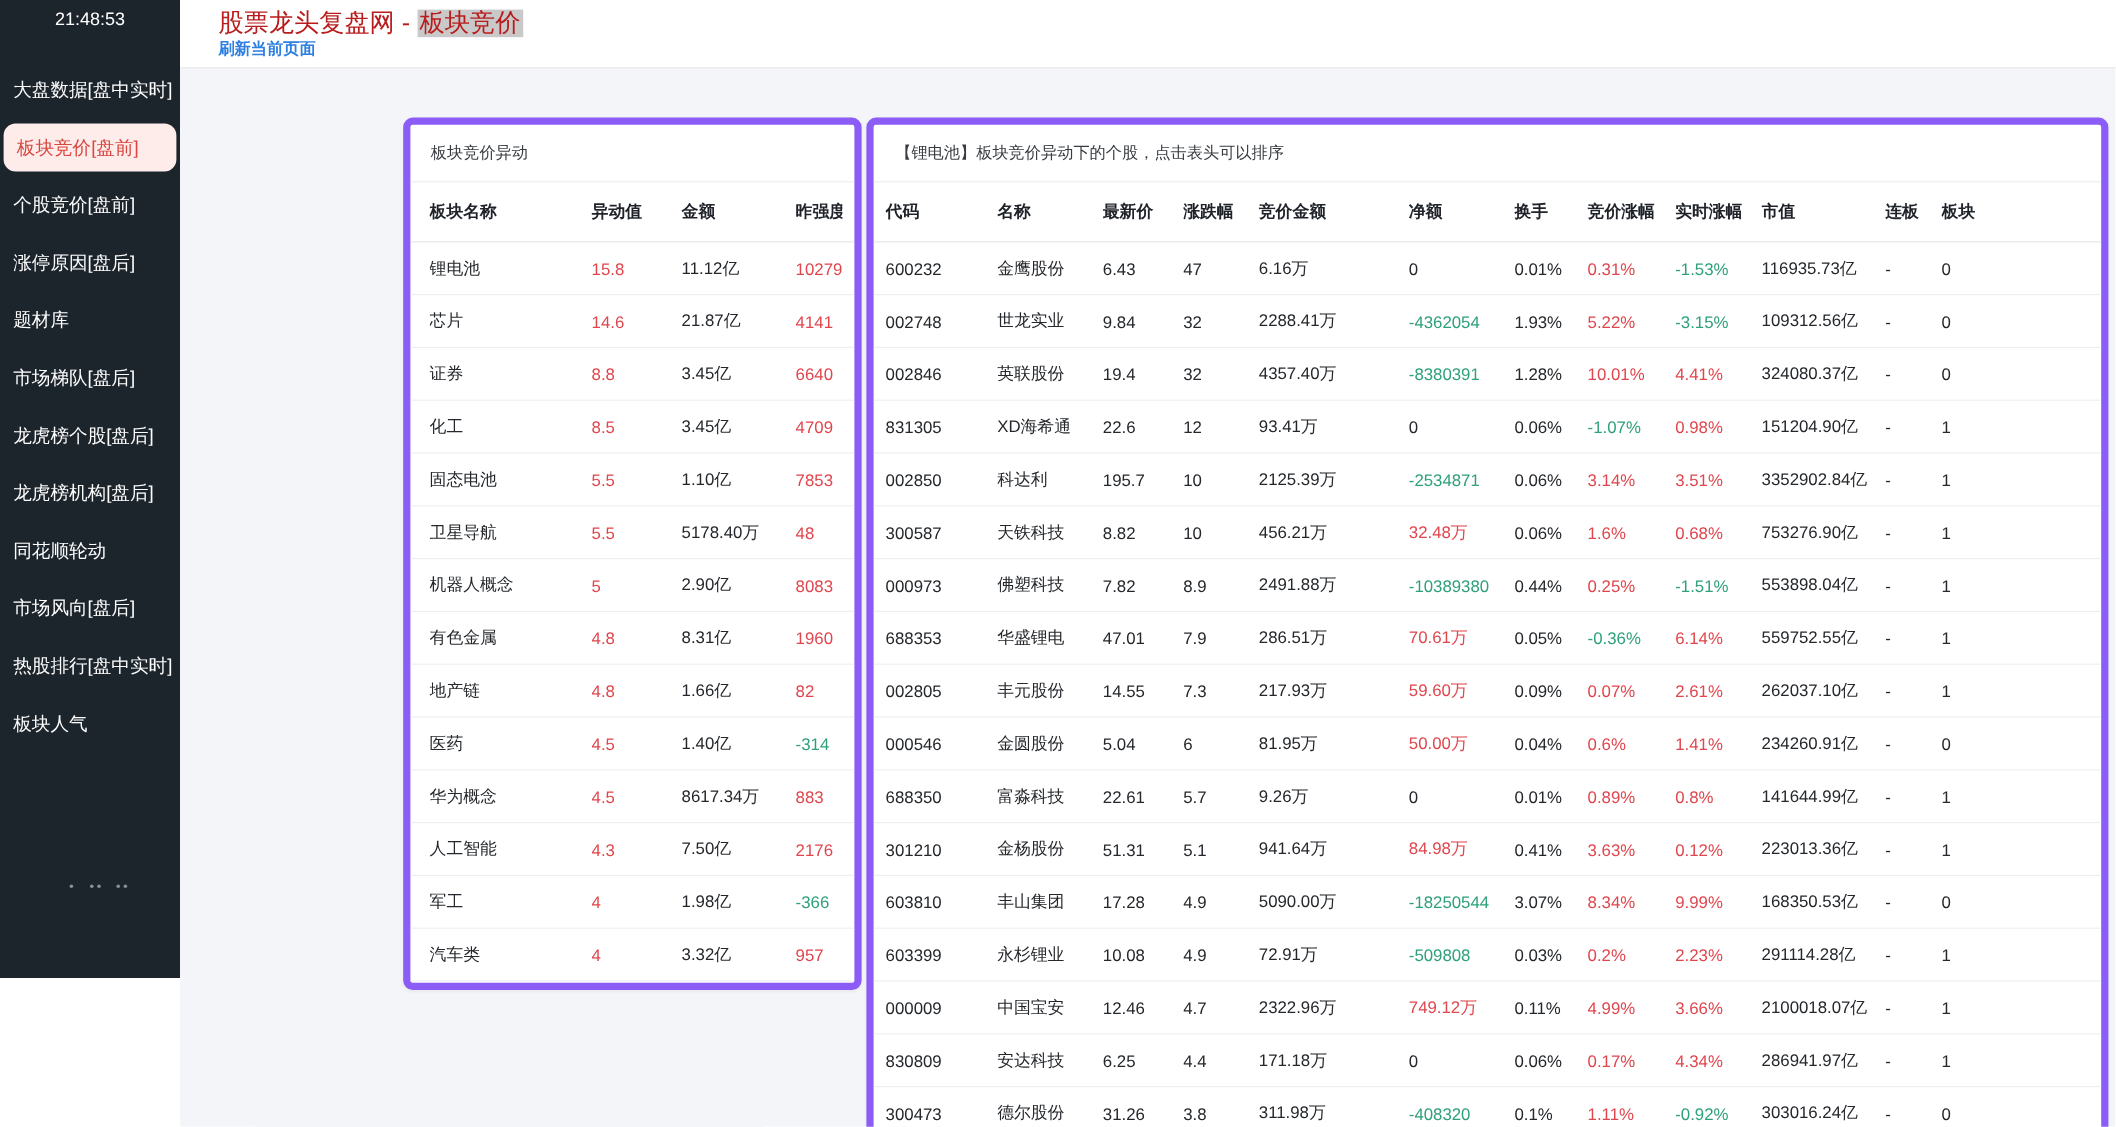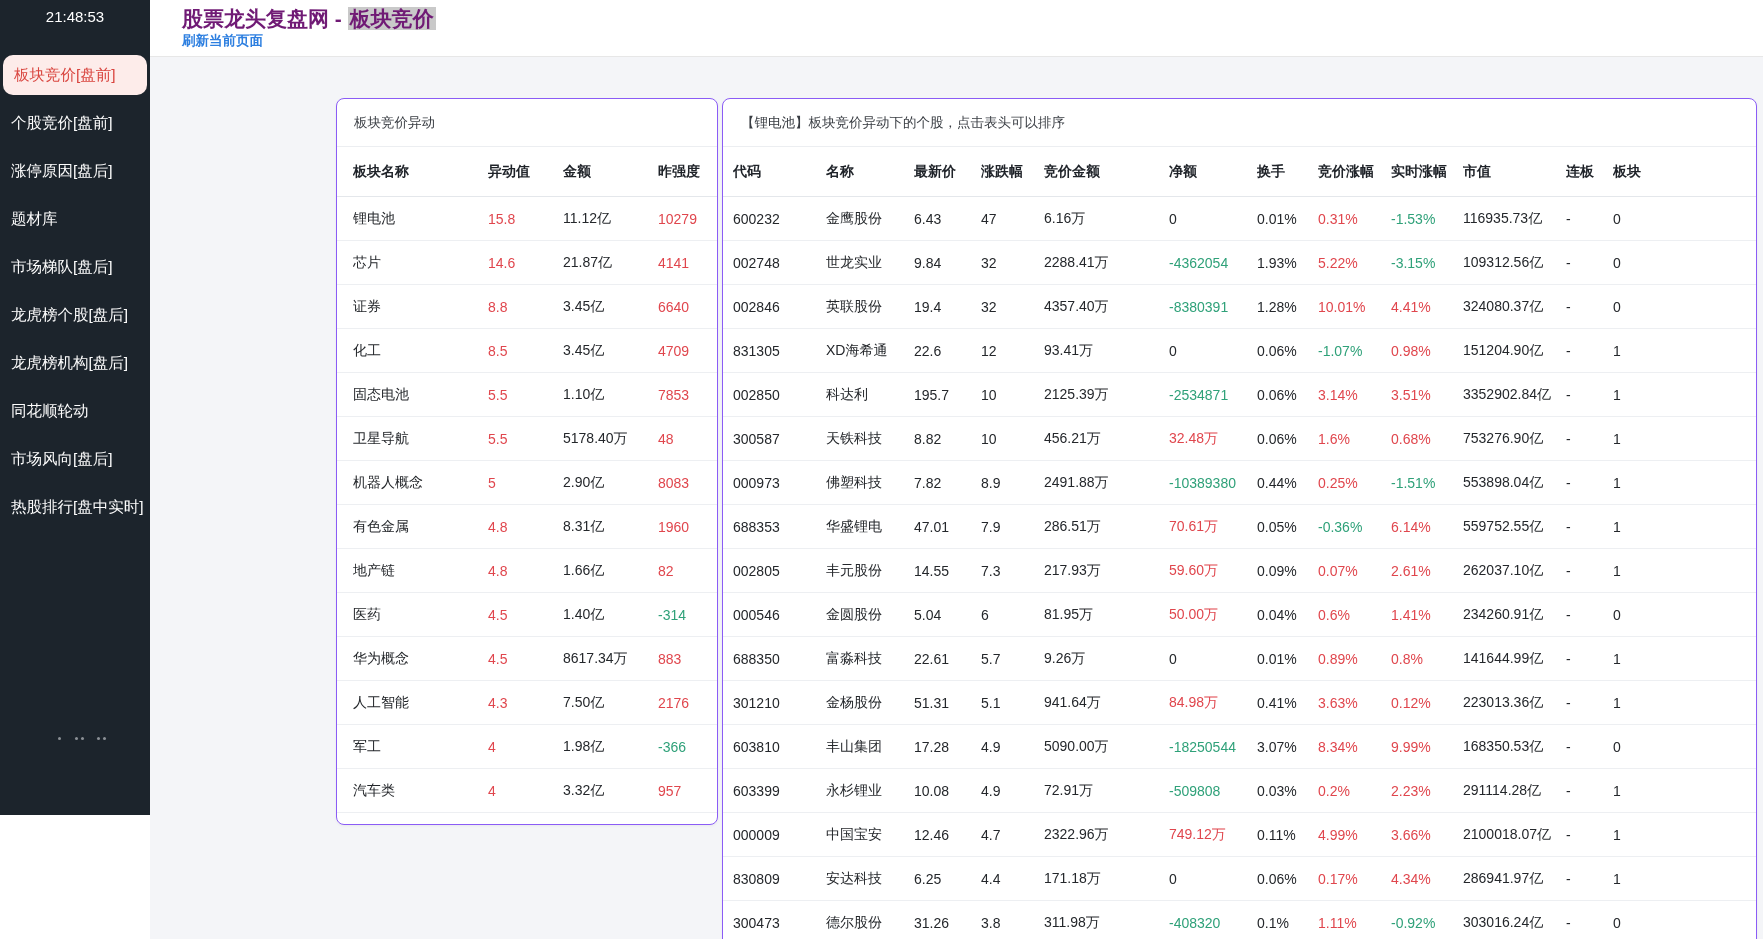--- a/index.html
+++ b/index.html
@@ -17,27 +17,27 @@
   .nav{position:absolute;top:51px;left:0;width:150px;}
   .nav-item{height:48px;display:flex;align-items:center;padding-left:11px;color:#fdfdfd;
     font-size:15.5px;white-space:nowrap;cursor:pointer;}
   .nav-item.active{background:var(--active-bg);color:var(--active-fg);border-radius:10px;
     margin:4px 3px;height:40px;}
   .partial-dots{position:absolute;left:58px;top:737px;width:3px;height:3px;border-radius:50%;
     background:#8b9096;box-shadow:17px 0 0 #8b9096,23px 0 0 #8b9096,39px 0 0 #8b9096,45px 0 0 #8b9096;}
 
   
   .topbar{position:absolute;left:150px;top:0;right:0;height:57px;background:#fff;border-bottom:1px solid #e7e7e7;z-index:2;}
-  .page-title{position:absolute;left:32px;top:5px;font-size:21px;font-weight:bold;color:#701a75;}
+  .page-title{position:absolute;left:32px;top:5px;font-size:21px;font-weight:normal;color:#b91c1c;}
   .page-title .hl{background:var(--hl-bg);padding:0 2px;}
   .refresh{position:absolute;left:32px;top:32px;font-size:13.5px;font-weight:bold;color:var(--accent);cursor:pointer;}
 
   
   .content{position:absolute;left:150px;top:57px;right:0;bottom:0;background:#f4f5f8;}
-  .card{position:absolute;background:#fff;border:1px solid #8b5cf6;border-radius:8px;
+  .card{position:absolute;background:#fff;border:6px solid #8b5cf6;border-radius:8px;
     box-shadow:0 1px 3px rgba(0,0,0,.05);overflow:hidden;}
   .card.sector{left:186px;top:41px;width:382px;height:727px;}
   .card.stock{left:572px;top:41px;width:1035px;height:852px;}
   .card-title{height:48px;display:flex;align-items:center;font-size:13.5px;color:var(--muted);
     border-bottom:1px solid #eceef1;}
   .sector .card-title{padding-left:17px;}
   .stock .card-title{padding-left:18px;}
 
   .thead{display:flex;align-items:center;height:50px;border-bottom:1px solid #e4e7eb;}
   .th{font-size:14px;font-weight:bold;color:#1f2329;white-space:nowrap;overflow:hidden;}
@@ -68,30 +68,32 @@
   .stock .c10{width:47px;}
   .stock .c11{flex:1;}
   .stock .th{cursor:pointer;}
 </style>
 </head>
 <body>
 
 <div class="sidebar">
   <div class="clock">21:48:53</div>
   <div class="nav">
+      <div class="nav-item">大盘数据[盘中实时]</div>
       <div class="nav-item active">板块竞价[盘前]</div>
       <div class="nav-item">个股竞价[盘前]</div>
       <div class="nav-item">涨停原因[盘后]</div>
       <div class="nav-item">题材库</div>
       <div class="nav-item">市场梯队[盘后]</div>
       <div class="nav-item">龙虎榜个股[盘后]</div>
       <div class="nav-item">龙虎榜机构[盘后]</div>
       <div class="nav-item">同花顺轮动</div>
       <div class="nav-item">市场风向[盘后]</div>
       <div class="nav-item">热股排行[盘中实时]</div>
+      <div class="nav-item">板块人气</div>
     </div>
   <div class="partial-dots"></div>
 </div>
 
 <div class="topbar">
   <div class="page-title"><span>股票龙头复盘网 - </span><span class="hl">板块竞价</span></div>
   <div class="refresh">刷新当前页面</div>
 </div>
 
 <div class="content">

